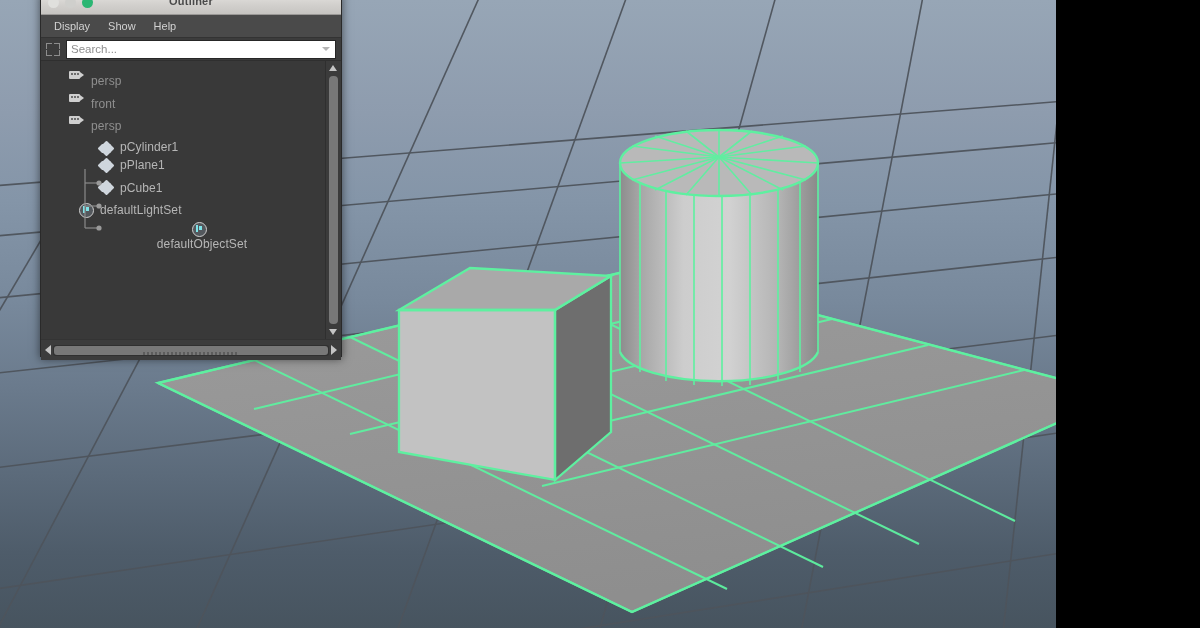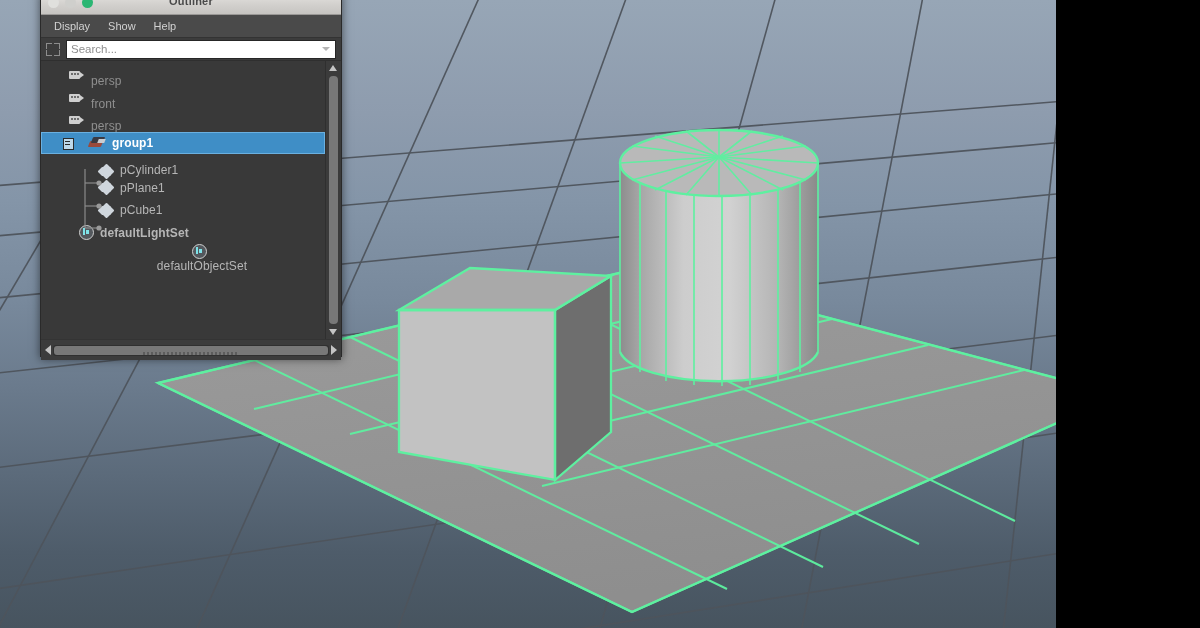--- a/index.html
+++ b/index.html
@@ -313,29 +313,20 @@
           <div class="row dim" style="padding-left: 28px;">
             <span class="ic ic-cam">
               <span class="body"></span>
               <span class="lens"></span>
               <span class="dot" style="left:2px"></span>
               <span class="dot" style="left:5px"></span>
               <span class="dot" style="left:8px"></span>
             </span>
             <span class="lbl">persp</span>
           </div>
-          <div class="row sel" style="padding-left: 48px;">
-            <span class="xbox" style="left: 22px;"></span>
-            <span class="ic ic-grp">
-              <span class="p1"></span>
-              <span class="p2"></span>
-              <span class="p3"></span>
-            </span>
-            <span class="lbl">group1</span>
-          </div>
           <div class="row" style="padding-left: 58px; align-items: flex-end;">
             <span class="ic ic-xf">
               <b class="l"></b>
               <b class="r"></b>
               <b class="t"></b>
               <b class="bm"></b>
             </span>
             <span class="lbl">pCylinder1</span>
           </div>
           <div class="row" style="padding-left: 58px;">
@@ -349,21 +340,21 @@
           </div>
           <div class="row" style="padding-left: 58px;">
             <span class="ic ic-xf">
               <b class="l"></b>
               <b class="r"></b>
               <b class="t"></b>
               <b class="bm"></b>
             </span>
             <span class="lbl">pCube1</span>
           </div>
-          <div class="row" style="padding-left: 38px; font-weight: bold;">
+          <div class="row" style="padding-left: 38px;">
             <span class="ic ic-set">
               <span class="ring"></span>
               <span class="m1"></span>
               <span class="m2"></span>
             </span>
             <span class="lbl">defaultLightSet</span>
           </div>
           <div class="row" style="padding-left: 38px; flex-direction: column;">
             <span class="ic ic-set">
               <span class="ring"></span>

